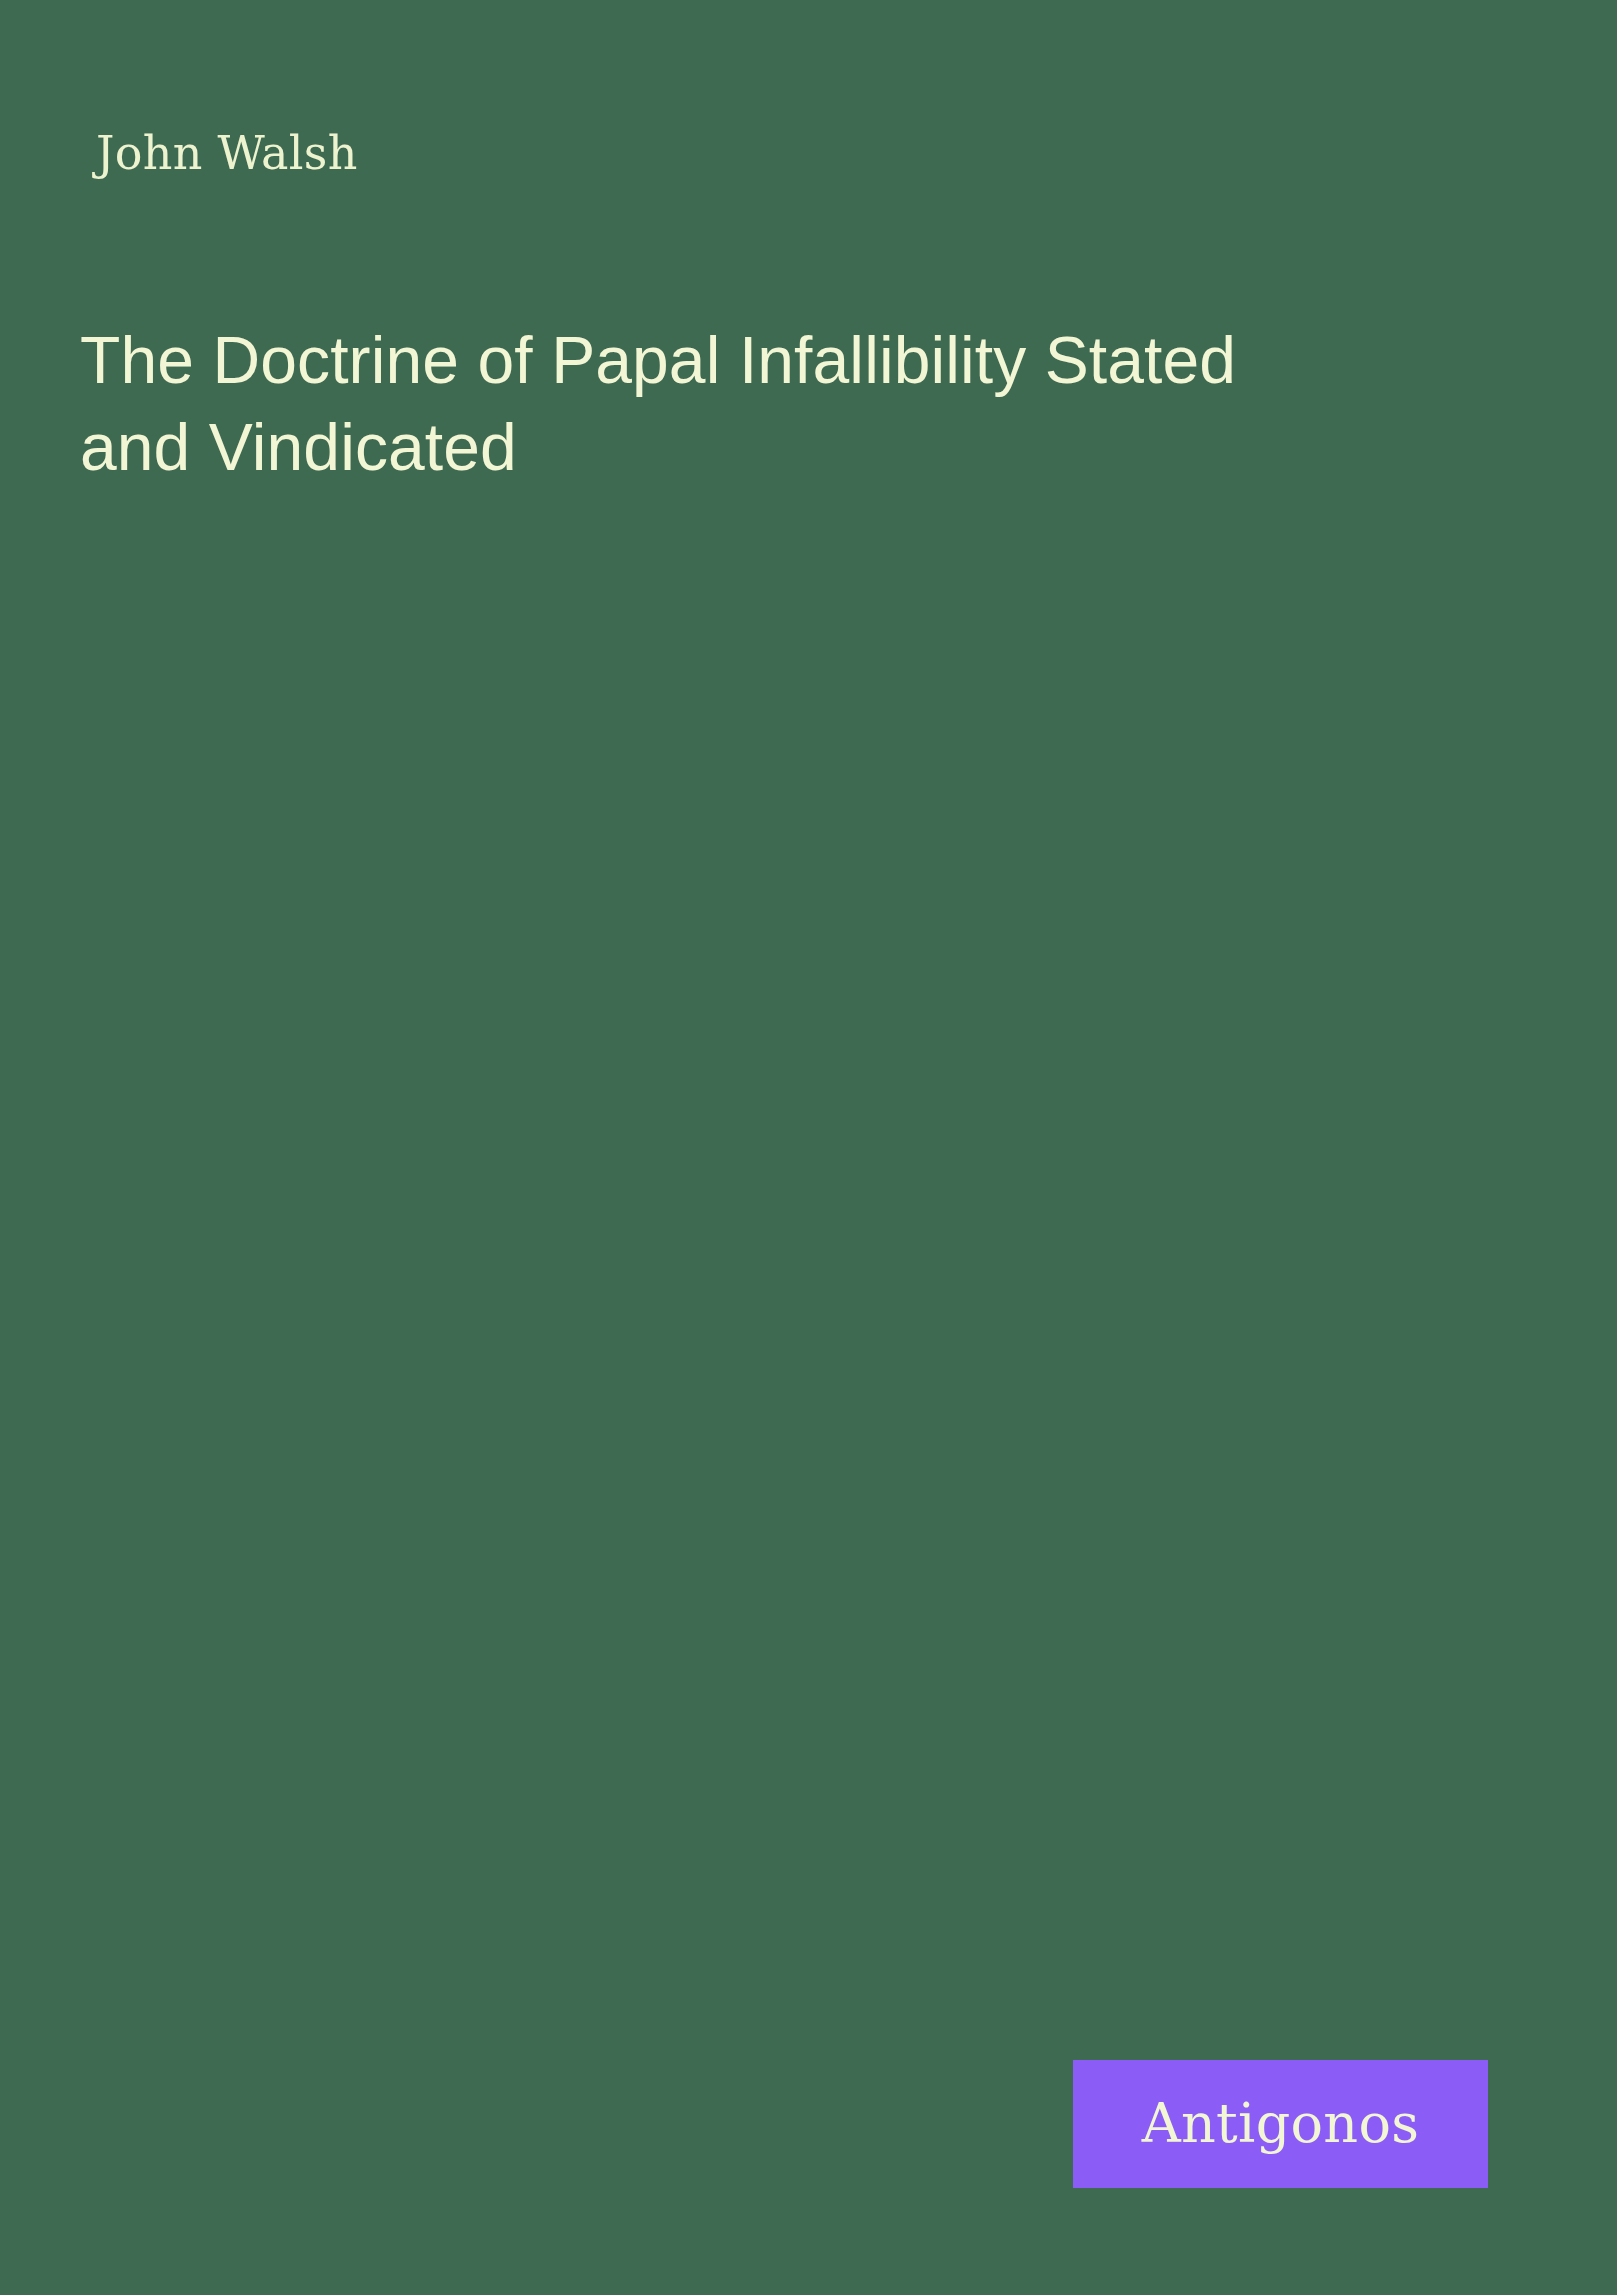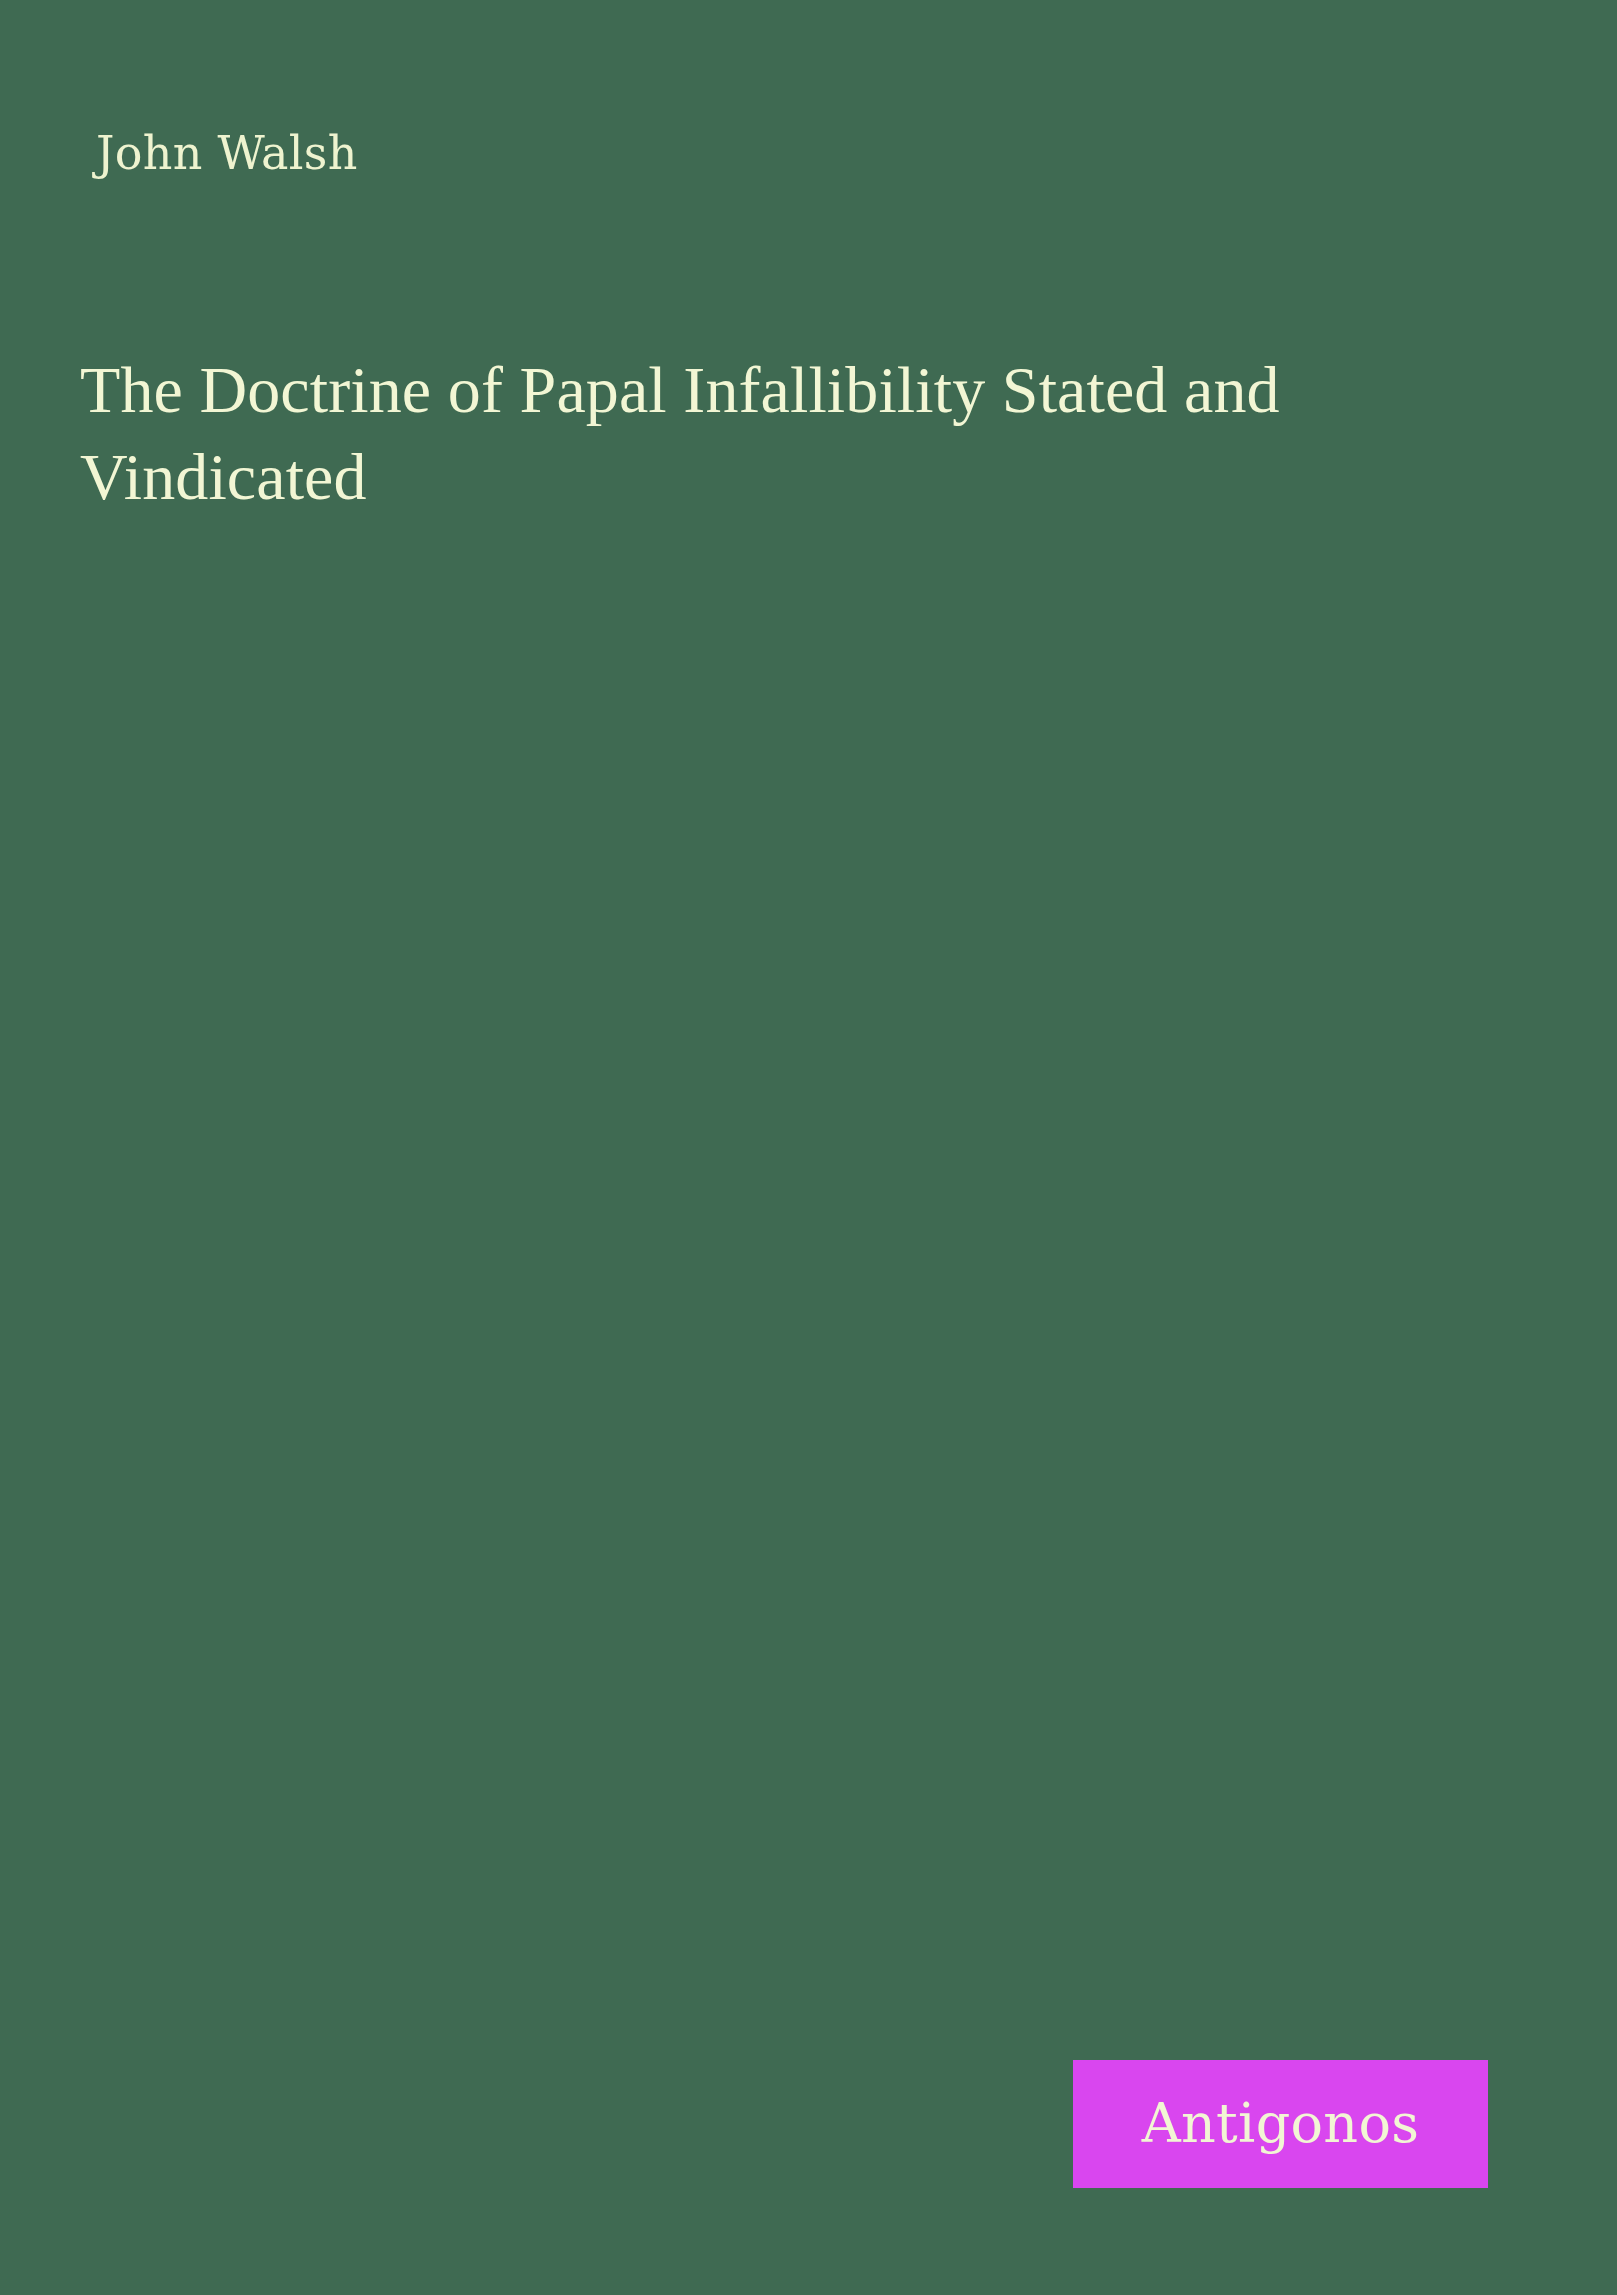--- a/index.html
+++ b/index.html
@@ -28,35 +28,34 @@
     line-height: 1.25;
     color: #eef3cf;
     letter-spacing: 0.3px;
     font-weight: 400;
   }
   .title {
     position: absolute;
     left: 80px;
     top: 317px;
     width: 1281px;
-    font-family: Liberation Serif, serif;
+    font-family: Liberation Sans, sans-serif;
     font-size: 66px;
     line-height: 1.32;
     color: #f2f6d4;
     font-weight: 400;
     letter-spacing: 0.1px;
-    margin-top: 29px;
   }
   .publisher-box {
     position: absolute;
     left: 1073px;
     top: 2060px;
     width: 415px;
     height: 128px;
-    background: #d946ef;
+    background: #8b5cf6;
     display: flex;
     align-items: center;
     justify-content: center;
   }
   .publisher-name {
     font-family: "DejaVu Serif", serif;
     font-size: 54px;
     color: #f2f6d4;
     letter-spacing: 0.3px;
     line-height: 1;

